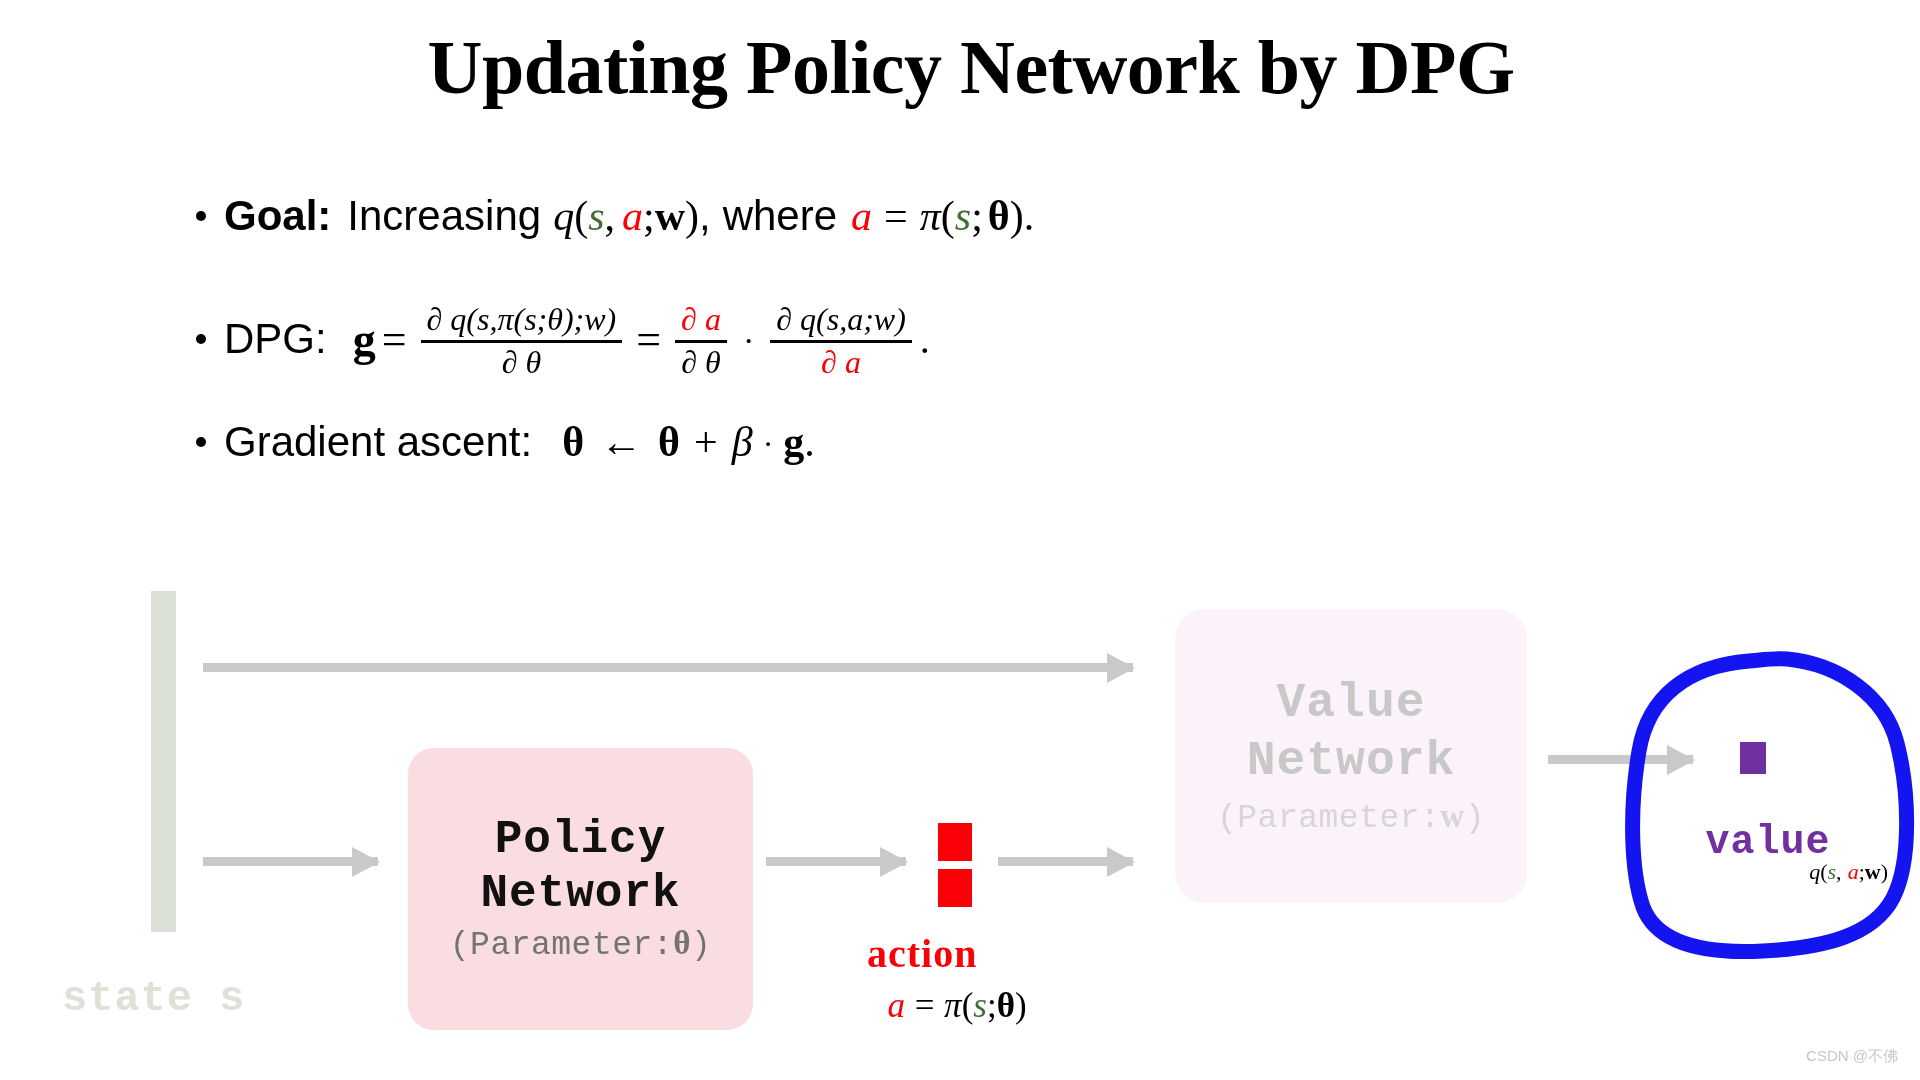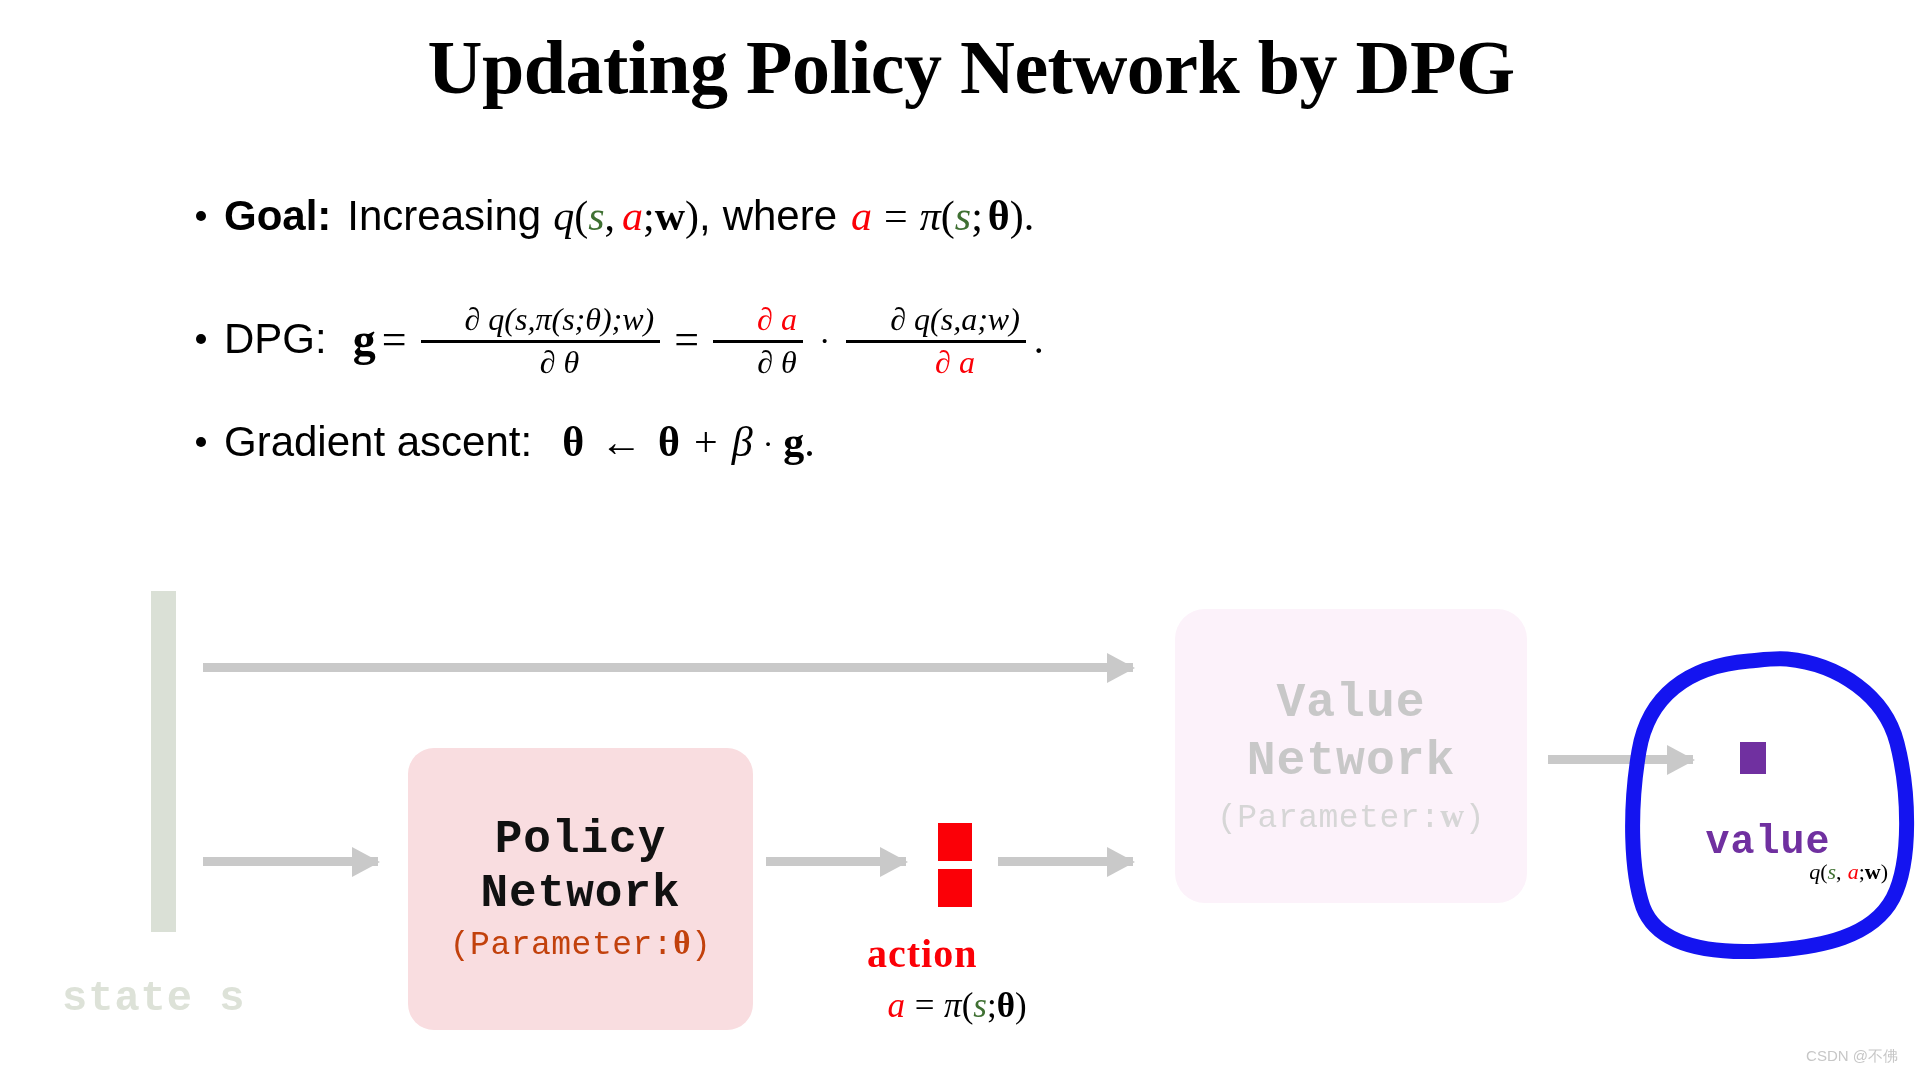--- a/index.html
+++ b/index.html
@@ -76,21 +76,20 @@
     vertical-align: middle;
     margin: 0 8px;
     position: relative;
     top: 2px;
   }
   .frac .num, .frac .den {
     padding: 0 6px;
     font-size: 32px;
     line-height: 1.12;
     white-space: nowrap;
-    margin-left: 38px;
   }
   .frac .bar {
     width: 100%;
     height: 3px;
     background: #000;
     margin: 2px 0;
   }
   .eqsym {
     font-family: "Liberation Serif", serif;
     font-size: 44px;
@@ -169,21 +168,21 @@
     font-weight: bold;
     font-size: 46px;
     color: #111;
     line-height: 1.17;
     letter-spacing: 1px;
   }
   .policy-box .ln3 {
     font-family: "Liberation Mono", monospace;
     font-weight: normal;
     font-size: 33px;
-    color: #c2410c;
+    color: #737373;
     margin-top: 4px;
     letter-spacing: 0.5px;
   }
 
   .value-box {
     position: absolute;
     left: 1175px;
     top: 609px;
     width: 352px;
     height: 294px;

